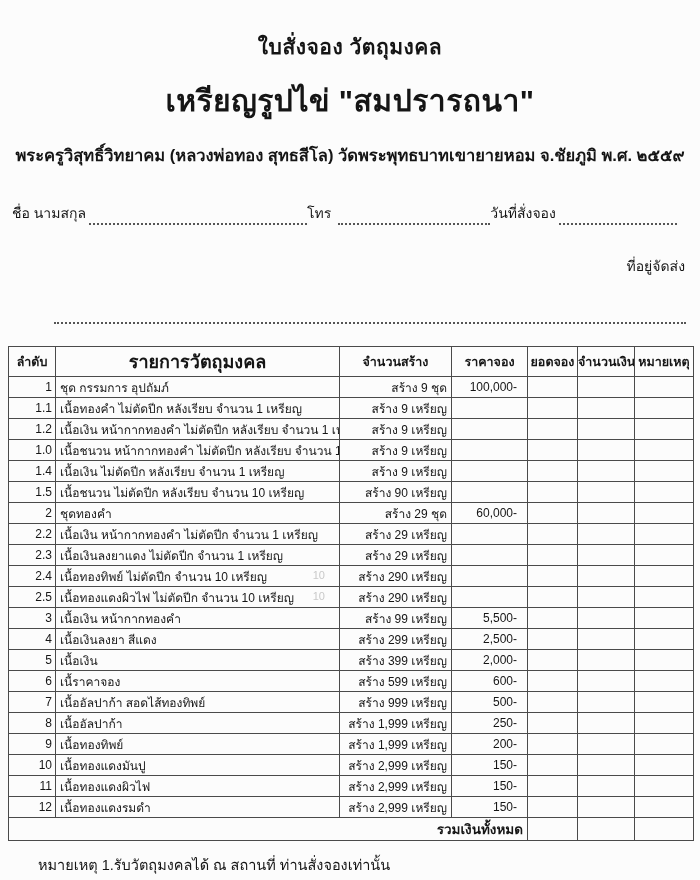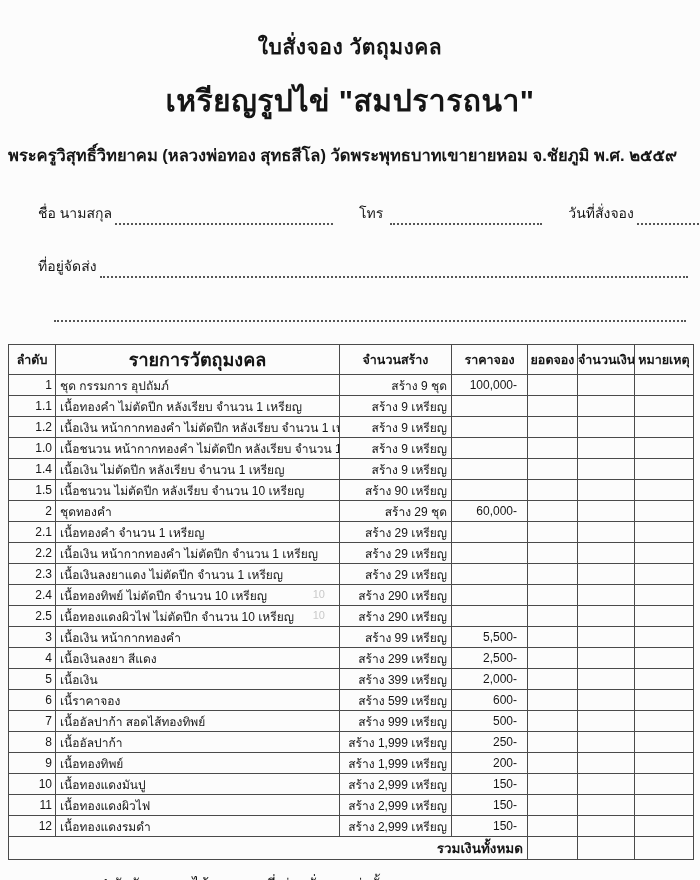--- a/index.html
+++ b/index.html
@@ -10,32 +10,32 @@
     color:#151515;
     font-family:"Liberation Sans", sans-serif;
     position:relative;
     overflow:hidden;
   }
   .page { padding:30px 8px 0 8px; }
 
   
   .title-1 { text-align:center; font-size:21px; font-weight:bold; letter-spacing:.5px; }
   .title-2 { text-align:center; font-size:30px; font-weight:bold; margin-top:14px; letter-spacing:.5px; }
-  .title-3 { font-size:16.5px; font-weight:bold; margin-top:18px; }
+  .title-3 { text-align:center; font-size:16.5px; font-weight:bold; margin-top:18px; }
 
   
   .form-area { margin-top:34px; padding:0 4px; font-size:14px; }
   .form-line { display:flex; align-items:flex-end; }
   .form-line.first { width:648px; }
-  .lbl { white-space:nowrap; padding:0 3px 1px 0;margin-left:26px; }
+  .lbl { white-space:nowrap; padding:0 3px 1px 0; }
   .dots { flex:1; border-bottom:2px dotted #555; height:17px; }
   .dots.fixed-a { flex:0 0 218px; }
   .dots.fixed-b { flex:0 0 152px; margin-left:4px; }
   .dots.fixed-c { flex:0 0 118px; }
-  .addr-line { margin-top:30px; }
+  .addr-line { margin-top:30px;flex-direction:column; }
   .addr2 { margin-top:32px; margin-left:42px; margin-right:2px; }
   .addr2 .dots { height:12px; }
 
   
   table { border-collapse:collapse; width:685px; margin-top:22px; table-layout:fixed; }
   th, td { border:1px solid #4a4a4a; overflow:hidden; white-space:nowrap; }
   th { font-size:12.5px; font-weight:bold; height:27px; text-align:center; }
   th.item-h { font-size:18px; }
   td { height:21px; font-size:12px; padding:0 2px; }
   col.c-no     { width:47px; }
@@ -167,29 +167,20 @@
   <tr>
     <td class="no">2</td>
     <td class="item"><span class="item-text">ชุดทองคำ</span><span class="ghost"></span></td>
     <td class="qty">สร้าง 29 ชุด</td>
     <td class="price">60,000-</td>
     <td class="book"></td>
     <td class="amt"></td>
     <td class="rem"></td>
   </tr>
 
-  <tr>
-    <td class="no">2.1</td>
-    <td class="item"><span class="item-text">เนื้อทองคำ จำนวน 1 เหรียญ</span><span class="ghost"></span></td>
-    <td class="qty">สร้าง 29 เหรียญ</td>
-    <td class="price"></td>
-    <td class="book"></td>
-    <td class="amt"></td>
-    <td class="rem"></td>
-  </tr>
 
   <tr>
     <td class="no">2.2</td>
     <td class="item"><span class="item-text">เนื้อเงิน หน้ากากทองคำ ไม่ตัดปีก จำนวน 1 เหรียญ</span><span class="ghost"></span></td>
     <td class="qty">สร้าง 29 เหรียญ</td>
     <td class="price"></td>
     <td class="book"></td>
     <td class="amt"></td>
     <td class="rem"></td>
   </tr>

